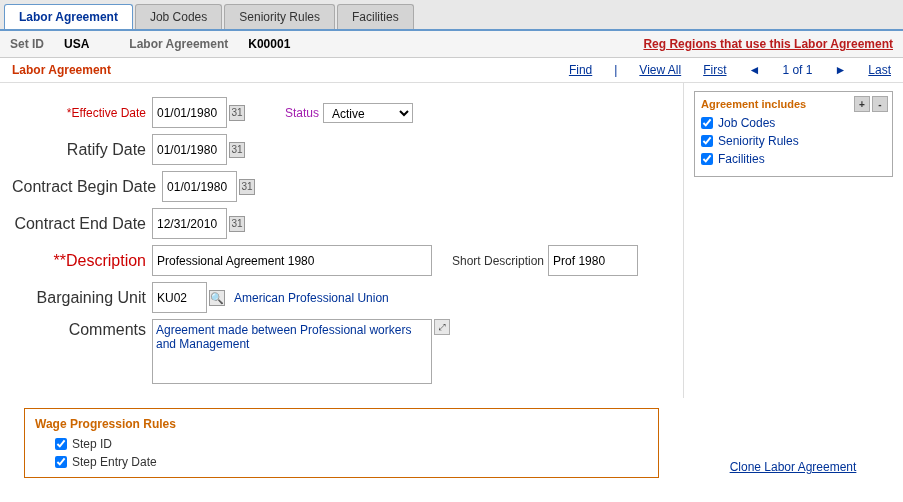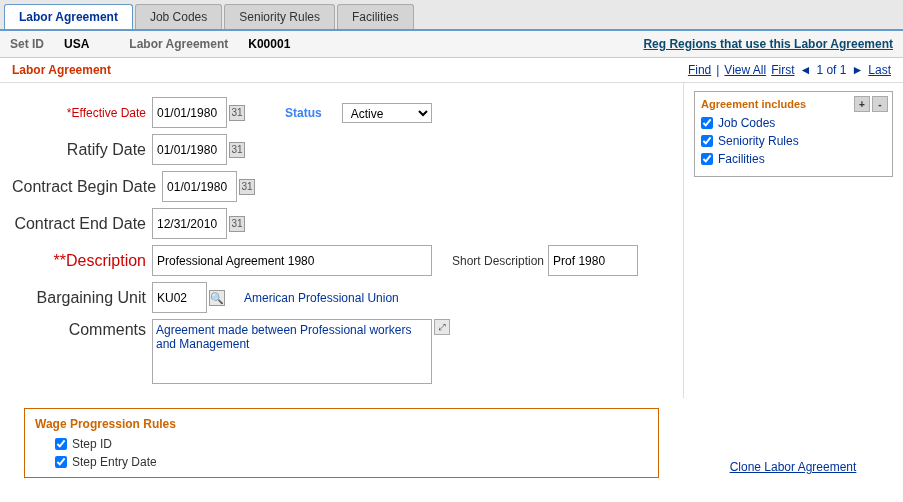--- a/index.html
+++ b/index.html
@@ -27,21 +27,21 @@
 
     
     .header-bar {
       display: flex;
       align-items: center;
       padding: 6px 10px;
       gap: 20px;
       border-bottom: 1px solid #ccc;
       background: #f5f5f5;
     }
-    .header-bar span { color: #0c4a6e; font-weight: bold; }
+    .header-bar span { color: #b91c1c; font-weight: bold; }
     .header-link { color: #003399; text-decoration: underline; cursor: pointer; margin-left: auto; }
 
     
     .left-panel { flex: 1; padding: 8px 12px; }
 
     
     .form-row {
       display: flex;
       align-items: center;
       margin-bottom: 6px;
@@ -72,21 +72,21 @@
       cursor: pointer;
       text-align: center;
       line-height: 14px;
       font-size: 10px;
       color: #555;
       vertical-align: middle;
     }
 
     
     .status-section { display: flex; align-items: center; margin-left: 40px; }
-    .status-label { margin-right: 20px; color: #3b82f6; font-weight: bold; }
+    .status-label { margin-right: 4px; color: #a21caf; }
     .status-select {
       border: 1px solid #aaa;
       padding: 2px 4px;
       height: 20px;
       font-size: 12px;
       width: 90px;
       background: #fff;
     }
 
     
@@ -139,21 +139,21 @@
       background: #e8e8e8;
       border: 1px solid #999;
       margin-left: 2px;
       cursor: pointer;
       text-align: center;
       line-height: 14px;
       font-size: 11px;
       color: #333;
       vertical-align: middle;
     }
-    .bargaining-name { margin-left: 19px; color: #003399; font-size: 12px; }
+    .bargaining-name { margin-left: 9px; color: #003399; font-size: 12px; }
 
     
     .comments-textarea {
       width: 280px;
       height: 65px;
       border: 1px solid #aaa;
       font-size: 12px;
       padding: 3px;
       resize: none;
       color: #003399;
@@ -202,21 +202,21 @@
 <div class="header-bar">
   <span style="color:#666;">Set ID</span>
   <span style="color:#000; font-weight:bold;">USA</span>
   <span style="color:#666; margin-left:20px;">Labor Agreement</span>
   <span style="color:#000; font-weight:bold;">K00001</span>
   <span class="header-link">Reg Regions that use this Labor Agreement</span>
 </div>
 
 <div style="display:flex; justify-content:space-between; align-items:center; padding:5px 12px; border-bottom:1px solid #ddd; background:#fff;">
   <span style="color:#cc3300; font-weight:bold; font-size:12px;">Labor Agreement</span>
-  <div style="display:flex; align-items:center; gap:5px; font-size:11px; color:#003399;">
+  <div style="display:flex; align-items:center; gap:22px; font-size:11px; color:#003399;">
     <a style="color:#003399; text-decoration:underline; cursor:pointer;">Find</a>
     <span>|</span>
     <a style="color:#003399; text-decoration:underline; cursor:pointer;">View All</a>
     <span style="color:#003399; text-decoration:underline; cursor:pointer;">First</span>
     <span>◄</span>
     <span>1 of 1</span>
     <span>►</span>
     <span style="color:#003399; text-decoration:underline; cursor:pointer;">Last</span>
   </div>
 </div>

